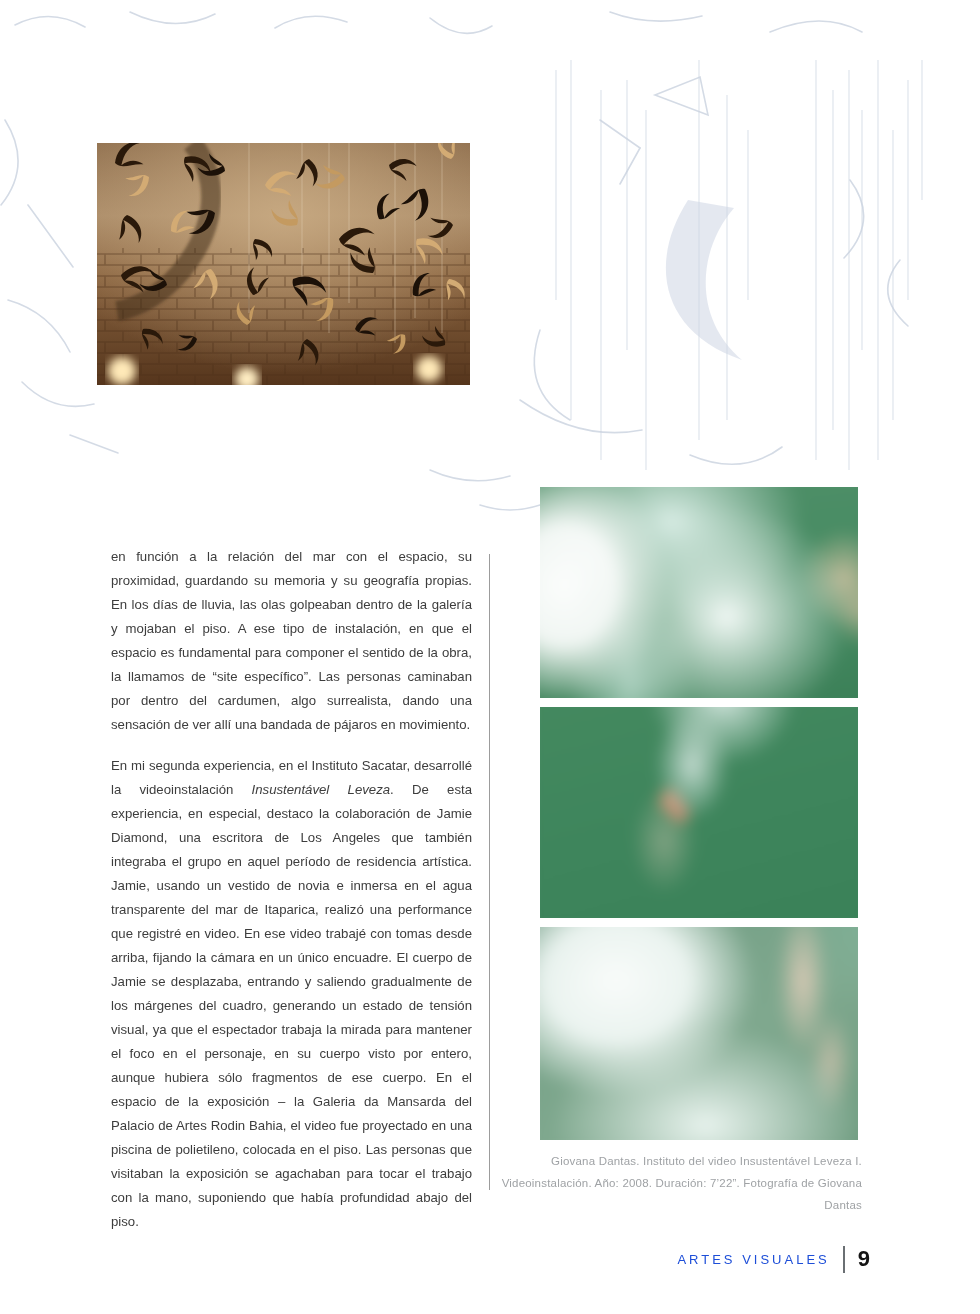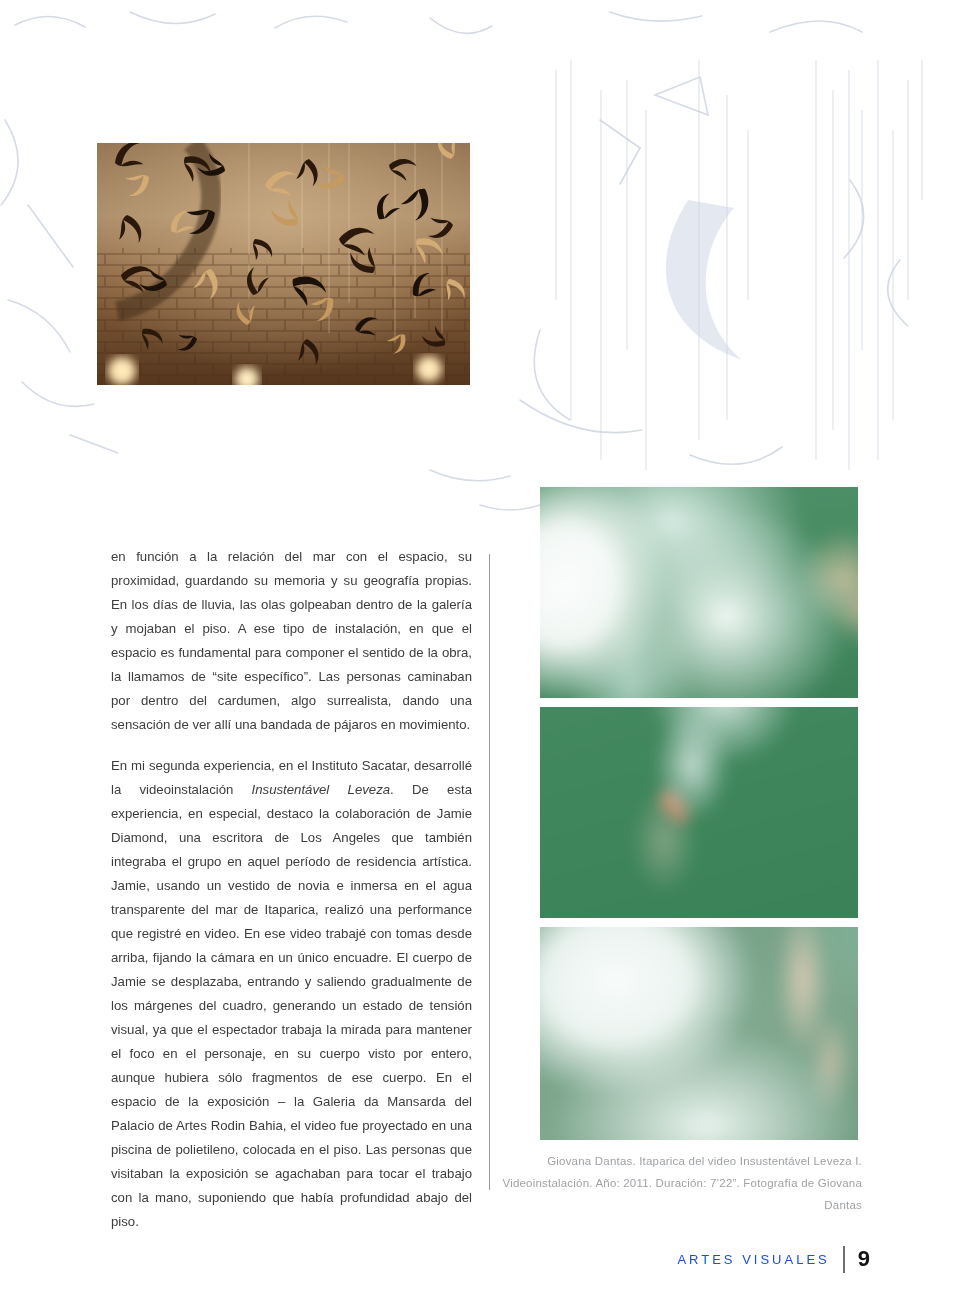--- a/index.html
+++ b/index.html
@@ -229,22 +229,22 @@
       </div>
     <div class="photo photo2">
         <div class="photo-inner"></div>
       </div>
     <div class="photo photo3">
         <div class="photo-inner"></div>
       </div>
   </div>
 
   <div class="right-caption">
-    <div>Giovana Dantas. Itaparica del video Insustentável Leveza I.</div>
-    <div>Videoinstalación. Año: 2011. Duración: 7’22”. Fotografía de Giovana Dantas</div>
+    <div>Giovana Dantas. Instituto del video Insustentável Leveza I.</div>
+    <div>Videoinstalación. Año: 2008. Duración: 7’22”. Fotografía de Giovana Dantas</div>
   </div>
 
   <div class="footer">
     <span class="footer-label">ARTES VISUALES</span>
     <span class="footer-divider"></span>
     <span class="footer-page">9</span>
   </div>
 
 </div>
 

